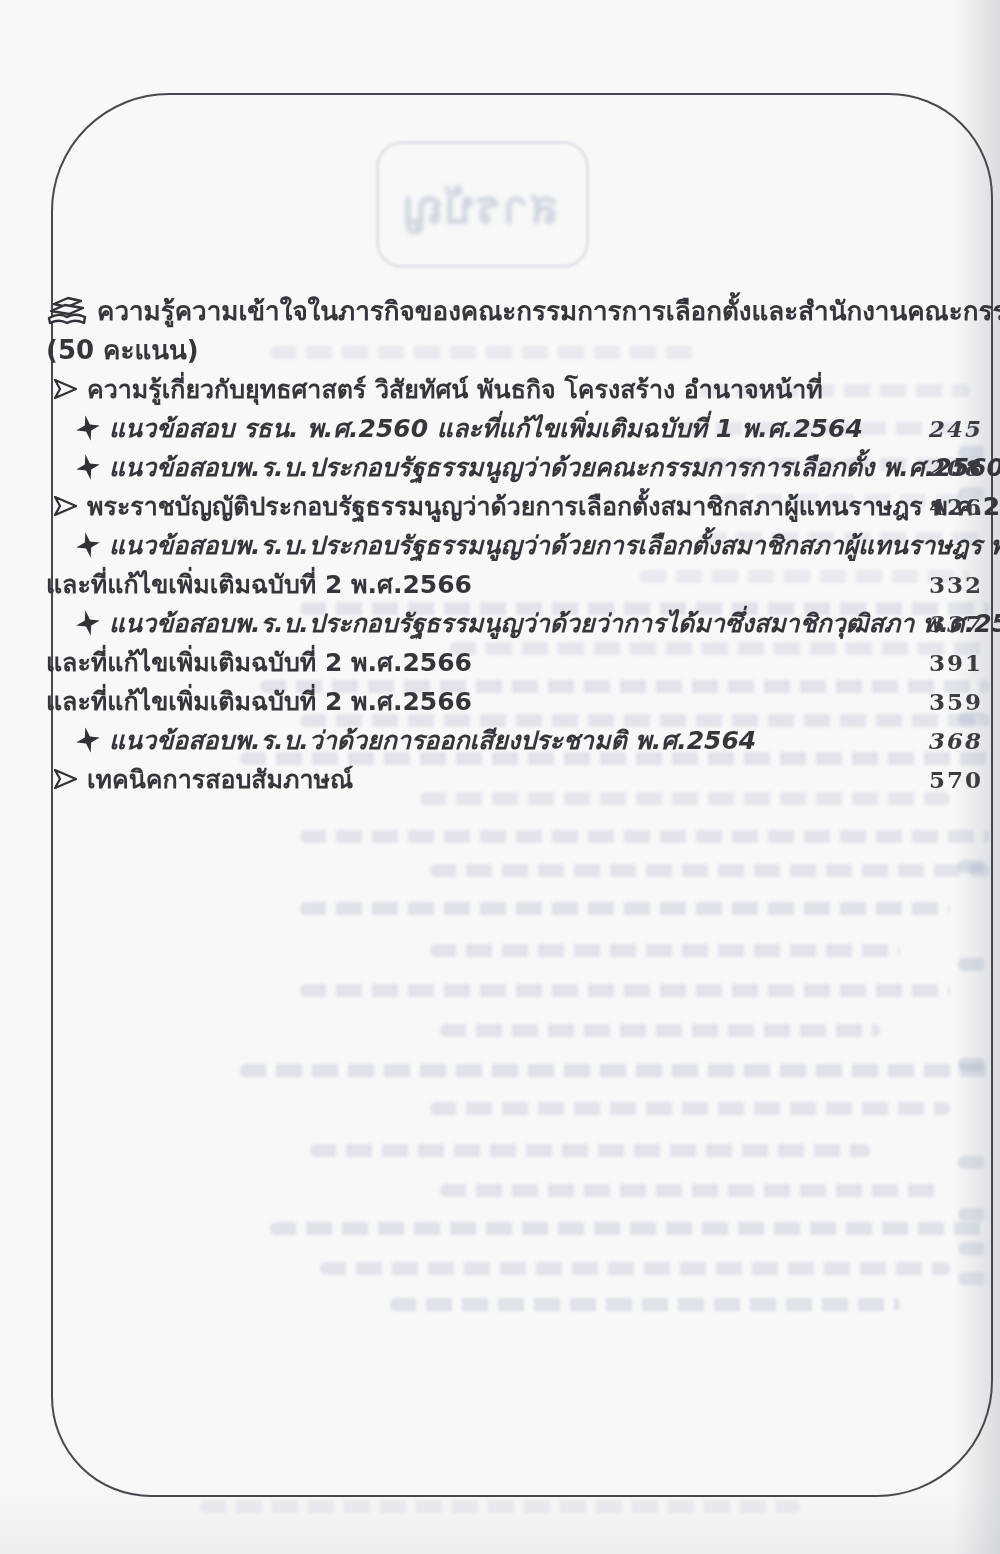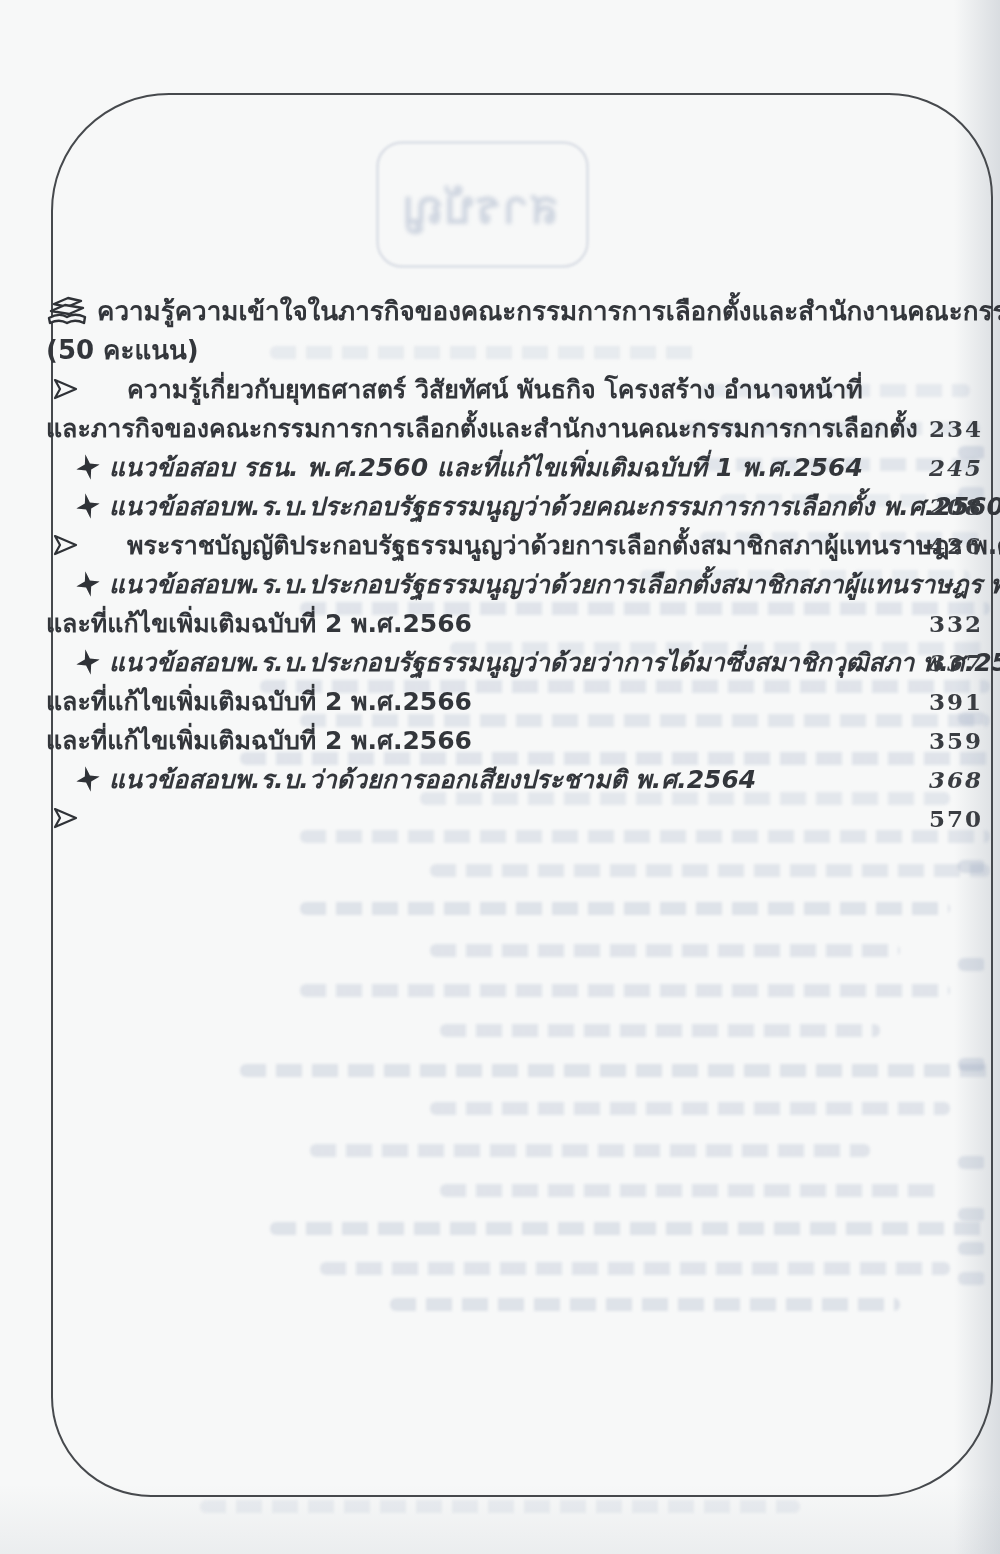--- a/index.html
+++ b/index.html
@@ -22,21 +22,21 @@
   .ghost-title{position:absolute;left:386px;top:170px;width:188px;text-align:center;
     font-size:46px;font-weight:700;color:rgba(140,156,185,.38);
     transform:scaleX(-1);filter:blur(2.2px);letter-spacing:2px;}
   
   .ghost-line{position:absolute;height:13px;border-radius:6px;filter:blur(1.6px);}
   
   .content{position:absolute;left:46px;top:291px;width:941px;}
   .row{position:relative;height:39px;display:flex;align-items:center;
     color:#33363b;font-weight:700;font-size:25px;white-space:nowrap;}
   .row.head{font-size:26px;}
-  .row.arrow{padding-left:7px;gap:40px;}
+  .row.arrow{padding-left:7px;}
   .row.star{padding-left:30px;font-style:italic;}
   .bullet{display:inline-flex;align-items:center;margin-right:9px;flex:0 0 auto;}
   .bullet.star-b svg{transform:rotate(-12deg);}
   .text{overflow:visible;}
   .page{position:absolute;right:4px;top:50%;transform:translateY(-50%);
     font-family:"DejaVu Serif","Liberation Serif",serif;
     font-size:23px;font-weight:700;letter-spacing:2px;color:#3a3d42;}
 </style>
 </head>
 <body>
@@ -106,24 +106,20 @@
       <span class="text">(50 คะแนน)</span>
     </div>
     <div class="row arrow">
       <span class="bullet">
         <svg width="25" height="22" viewBox="0 0 25 22">
           <path d="M2 2 L23 11 L2 20 L7 11 Z" fill="#f7f8f8" stroke="#2f3237" stroke-width="2.2" stroke-linejoin="round"></path>
         </svg>
       </span>
       <span class="text">ความรู้เกี่ยวกับยุทธศาสตร์ วิสัยทัศน์ พันธกิจ โครงสร้าง อำนาจหน้าที่</span>
     </div>
-    <div class="row cont">
-      <span class="text">และภารกิจของคณะกรรมการการเลือกตั้งและสำนักงานคณะกรรมการการเลือกตั้ง</span>
-      <span class="page">234</span>
-    </div>
     <div class="row star">
       <span class="bullet star-b">
         <svg width="24" height="26" viewBox="0 0 24 26">
           <path d="M12 0 L14.6 10 L24 13 L14.6 16 L12 26 L9.4 16 L0 13 L9.4 10 Z" fill="#2f3237"></path>
         </svg>
       </span>
       <span class="text">แนวข้อสอบ รธน. พ.ศ.2560 และที่แก้ไขเพิ่มเติมฉบับที่ 1 พ.ศ.2564</span>
       <span class="page">245</span>
     </div>
     <div class="row star">
@@ -181,15 +177,16 @@
       </span>
       <span class="text">แนวข้อสอบพ.ร.บ.ว่าด้วยการออกเสียงประชามติ พ.ศ.2564</span>
       <span class="page">368</span>
     </div>
     <div class="row arrow">
       <span class="bullet">
         <svg width="25" height="22" viewBox="0 0 25 22">
           <path d="M2 2 L23 11 L2 20 L7 11 Z" fill="#f7f8f8" stroke="#2f3237" stroke-width="2.2" stroke-linejoin="round"></path>
         </svg>
       </span>
+      <span class="text">เทคนิคการสอบสัมภาษณ์</span>
       <span class="page">570</span>
     </div>
   </div>
 
 </body></html>

